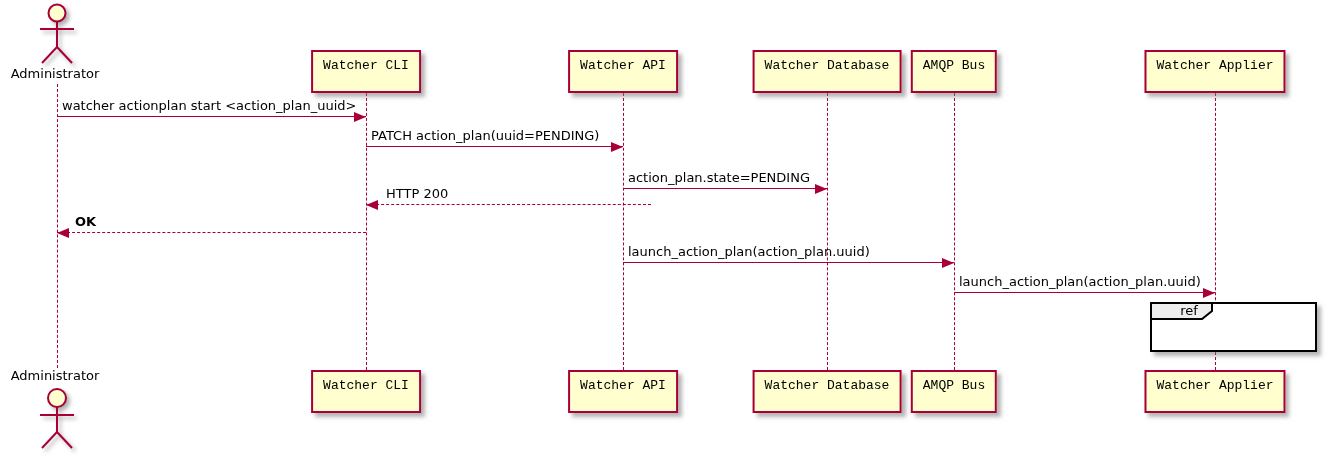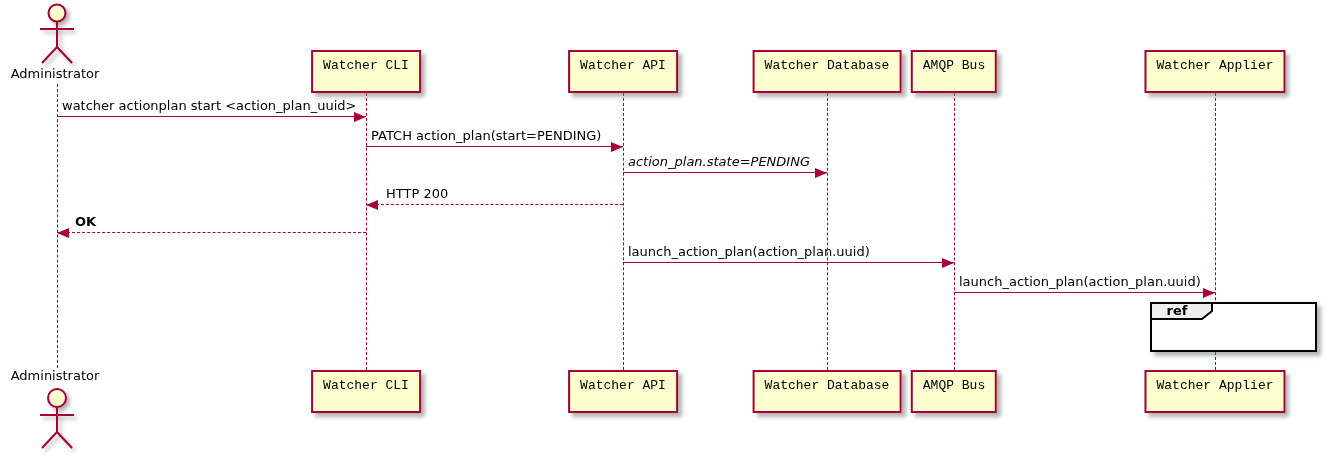--- a/index.html
+++ b/index.html
@@ -88,22 +88,23 @@
   .ref-tab{
     position:absolute;
     left:-2px;top:-2px;
     width:64px;height:18px;
   }
   .ref-tab-label{
     position:absolute;
     left:0;top:1px;
     width:54px;
     text-align:center;
-    font-weight:bold;
+    font-weight:normal;
     font-size:13px;
+    padding-left:12px;
   }
   .ref-text{
     position:absolute;
     left:4px;top:15px;
     right:2px;
     line-height:16px;
   }
 </style>
 </head>
 <body>
@@ -132,32 +133,32 @@
   <div class="participant" style="left:954px; top:50px;">AMQP Bus</div>
   <div class="participant" style="left:1215px;top:50px;">Watcher Applier</div>
 
   <div class="msg solid" style="left:57px;top:96px;width:309px;text-align:center;">
     <span class="msg-text" style="left:5px;">watcher actionplan start &lt;action_plan_uuid&gt;</span>
     <div class="msg-line"></div>
     <div class="arrow-right"></div>
   </div>
 
   <div class="msg solid" style="left:366px;top:126px;width:257px;">
-    <span class="msg-text" style="left:5px;">PATCH action_plan(start=PENDING)</span>
-    <div class="msg-line"></div>
-    <div class="arrow-right"></div>
-  </div>
-
-  <div class="msg solid" style="left:623px;top:152px;width:204px;font-style:italic;">
+    <span class="msg-text" style="left:5px;">PATCH action_plan(uuid=PENDING)</span>
+    <div class="msg-line"></div>
+    <div class="arrow-right"></div>
+  </div>
+
+  <div class="msg solid" style="left:623px;top:168px;width:204px;">
     <span class="msg-text" style="left:5px;">action_plan.state=PENDING</span>
     <div class="msg-line"></div>
     <div class="arrow-right"></div>
   </div>
 
-  <div class="msg dashed" style="left:366px;top:184px;width:257px;">
+  <div class="msg dashed" style="left:366px;top:184px;width:257px;padding-left:28px;">
     <span class="msg-text" style="left:20px;">HTTP 200</span>
     <div class="msg-line"></div>
     <div class="arrow-left"></div>
   </div>
 
   <div class="msg dashed" style="left:57px;top:212px;width:309px;">
     <span class="msg-text" style="left:18px;font-weight:bold;">OK</span>
     <div class="msg-line"></div>
     <div class="arrow-left"></div>
   </div>

